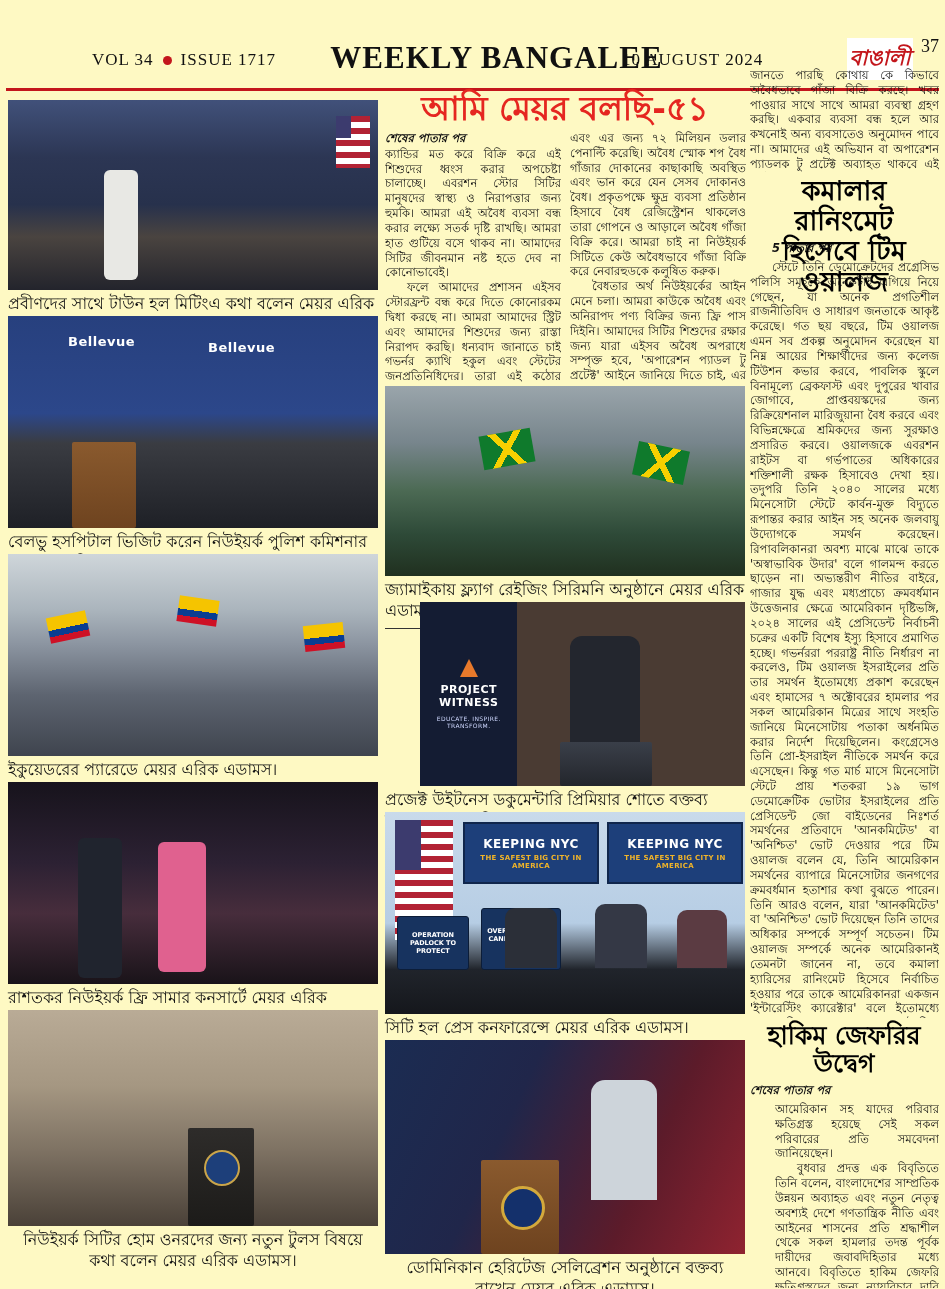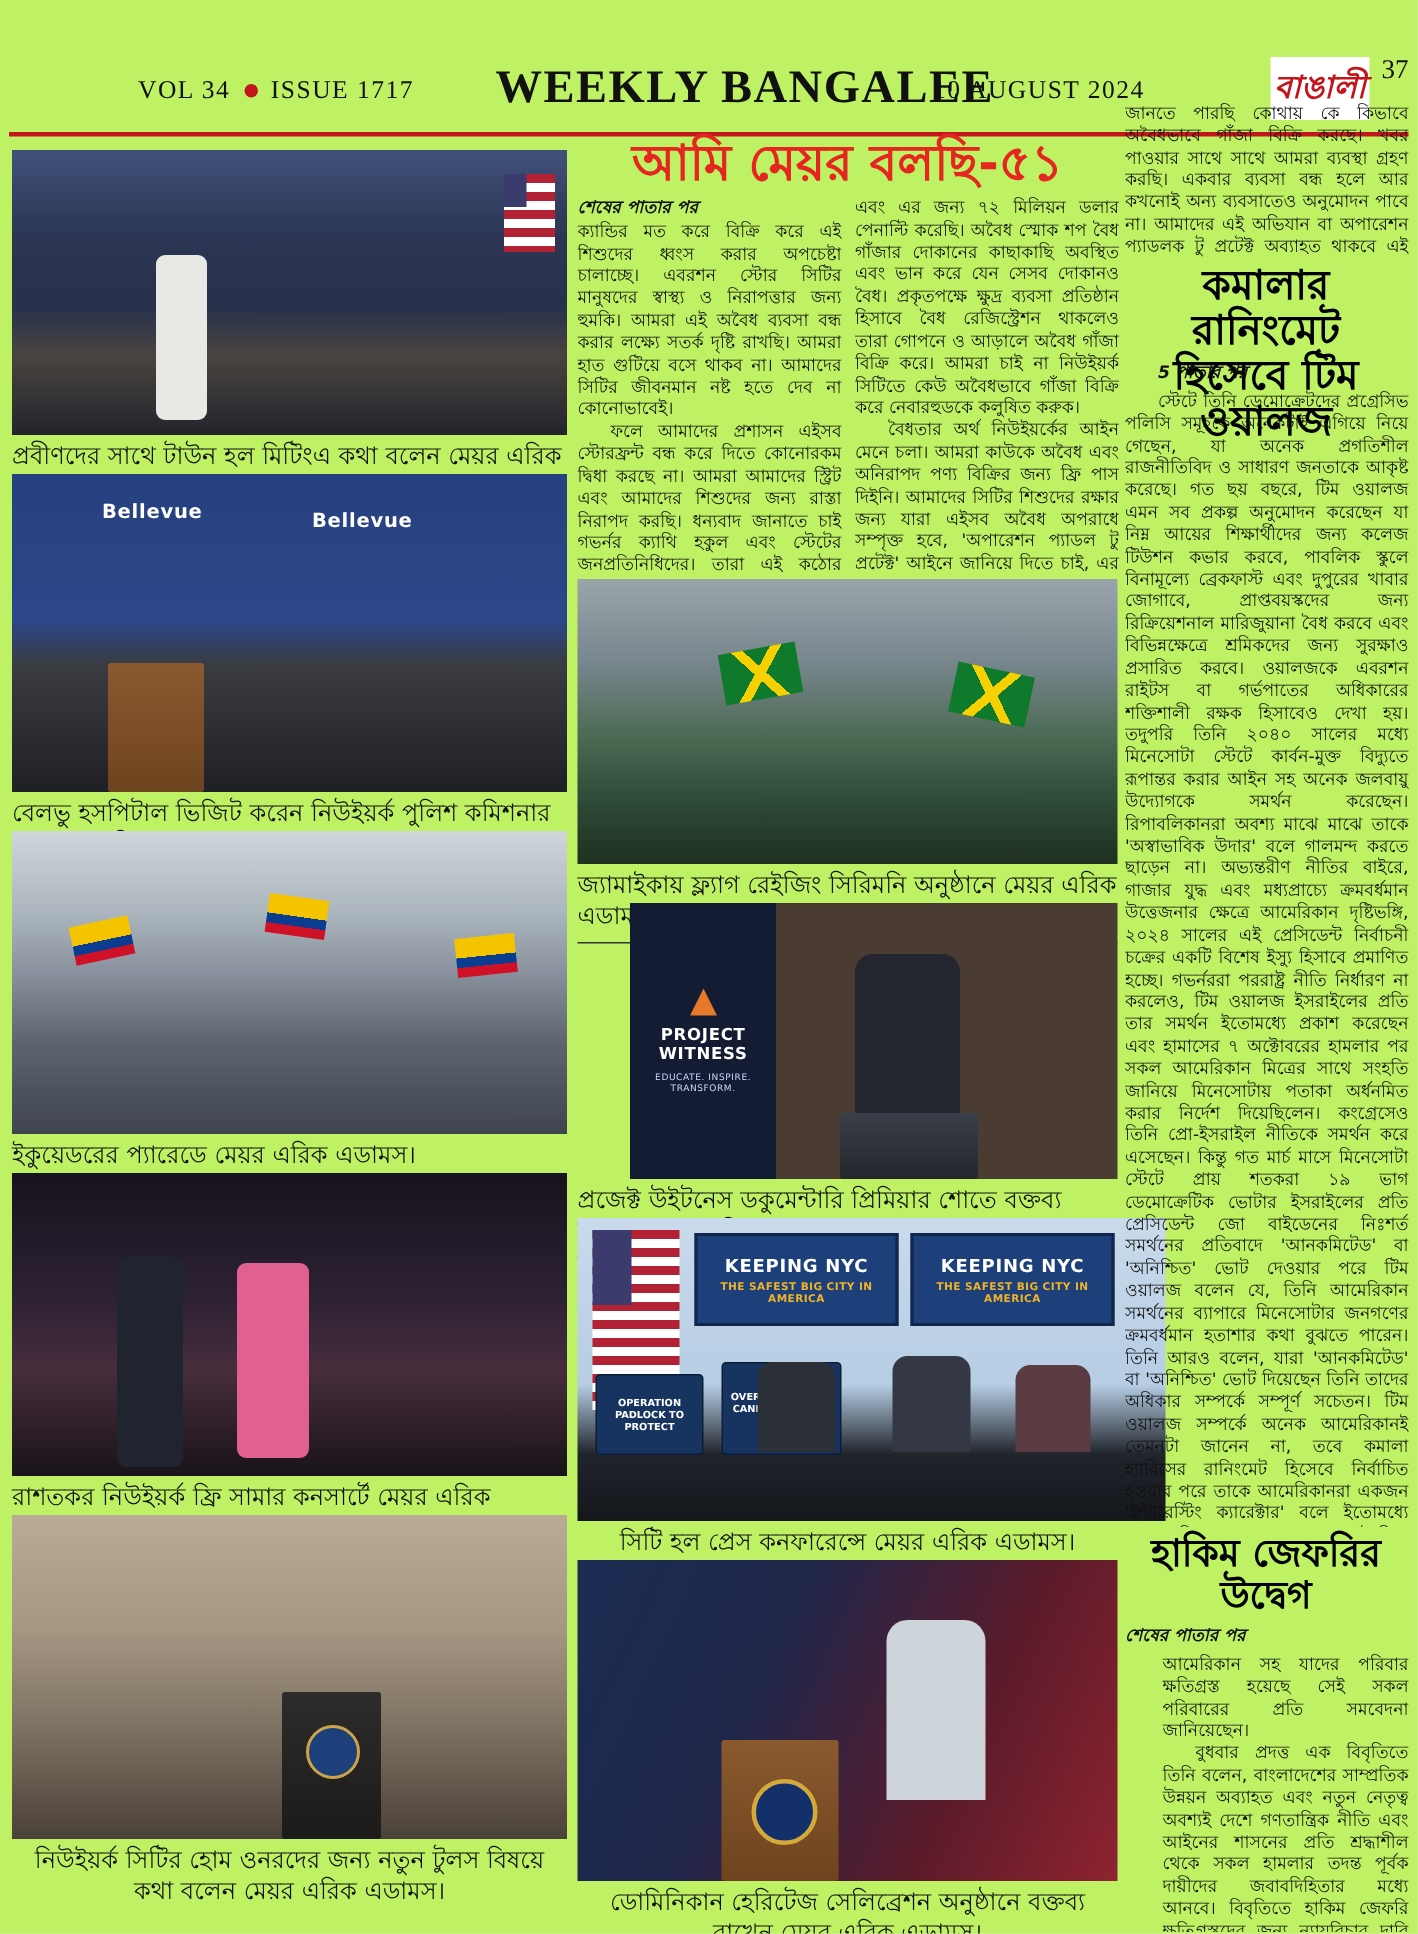--- a/index.html
+++ b/index.html
@@ -1,38 +1,38 @@
 <!DOCTYPE html>
 <html><head>
 <meta charset="utf-8">
 <style>
   html,body{margin:0;padding:0;}
   body{width:945px;height:1289px;background:#f6f6f3;font-family:"DejaVu Sans",sans-serif;color:#111;}
-  .page{position:relative;width:945px;height:1289px;background:#bef264;overflow:hidden;}
+  .page{position:relative;width:945px;height:1289px;background:#fef9c3;overflow:hidden;}
   
   .masthead{position:absolute;left:0;right:0;top:40px;text-align:center;font-family:"Liberation Serif",serif;font-weight:700;font-size:31px;letter-spacing:1px;padding-left:48px;}
   .vol-issue{position:absolute;left:92px;top:50px;font-family:"Liberation Serif",serif;font-size:17px;letter-spacing:1px;display:flex;align-items:center;gap:9px;}
   .red-dot{width:9px;height:9px;border-radius:50%;background:#c3161c;display:inline-block;}
   .issue-date{position:absolute;left:622px;top:50px;font-family:"Liberation Serif",serif;font-size:17px;letter-spacing:1px;}
   .paper-logo{position:absolute;right:32px;top:38px;width:66px;height:42px;display:flex;align-items:center;justify-content:center;background:#fff;}
   .paper-logo span{color:#c3161c;font-weight:700;font-style:italic;font-size:21px;}
   .page-num{position:absolute;right:6px;top:36px;font-family:"Liberation Serif",serif;font-size:18px;}
   .red-rule{position:absolute;left:6px;right:6px;top:88px;height:3px;background:#c3161c;}
   
   .photo{position:absolute;overflow:hidden;background:#444;}
   .caption{position:absolute;font-size:16px;line-height:1.3;color:#111;}
   .cap-rule{border-bottom:1px solid #333;padding-bottom:6px;}
   .pl1{background:linear-gradient(180deg,#41517a 0%,#2c3654 30%,#27314c 55%,#4a4440 72%,#23242c 100%);}
   .pl2{background:linear-gradient(180deg,#27407e 0%,#2c478a 46%,#3a3c42 60%,#1e2026 100%);}
   .pl3{background:linear-gradient(180deg,#cfd6da 0%,#aab4bc 28%,#8b94a0 45%,#5d6470 70%,#3f444e 100%);}
   .pl4{background:linear-gradient(180deg,#17131c 0%,#2c2133 40%,#472d3c 65%,#191319 100%);}
   .pl5{background:linear-gradient(180deg,#b9ab96 0%,#a59782 35%,#7e7263 65%,#4a4138 100%);}
   .pm1{background:linear-gradient(180deg,#9aa5ab 0%,#77858c 30%,#4c6a54 55%,#2e4a38 78%,#20301f 100%);}
   .pm2{background:linear-gradient(90deg,#141c33 0 30%,#4a3b33 30% 100%);}
-  .pm3{background:linear-gradient(180deg,#c9daeb 0%,#b6cde4 55%,#20242b 78%,#15171c 100%);padding-left:32px;}
+  .pm3{background:linear-gradient(180deg,#c9daeb 0%,#b6cde4 55%,#20242b 78%,#15171c 100%);}
   .pm4{background:linear-gradient(115deg,#1b2c52 0%,#20264a 35%,#5c1b2a 70%,#8f2330 100%);}
   .figure{position:absolute;border-radius:6px;}
   .podium{position:absolute;background:linear-gradient(180deg,#8a5a2e,#6e431f);border-radius:2px;}
   .seal{position:absolute;border-radius:50%;}
   .us-flag{position:absolute;background:repeating-linear-gradient(180deg,#b22234 0 6px,#ffffff 6px 12px);}
   .us-flag .canton{position:absolute;left:0;top:0;width:45%;height:42%;background:#3c3b6e;}
   .ec-flag{position:absolute;width:40px;height:26px;background:linear-gradient(180deg,#f5c400 0 50%,#0a3d91 50% 75%,#ce1126 75% 100%);}
   .jm-flag{position:absolute;width:52px;height:34px;background:
      linear-gradient(52deg,transparent 45%,#f7d000 45% 55%,transparent 55%),
      linear-gradient(-52deg,transparent 45%,#f7d000 45% 55%,transparent 55%),#0f7a2c;}
@@ -149,21 +149,21 @@
     <div class="nyc-banner" style="left:222px;top:10px;">
       <div class="b1">KEEPING NYC</div>
       <div class="b2">THE SAFEST BIG CITY IN AMERICA</div>
     </div>
     <div class="op-sign" style="left:12px;top:104px;width:66px;height:48px;">OPERATION PADLOCK TO PROTECT</div>
     <div class="op-sign" style="left:96px;top:96px;width:74px;height:56px;">OVER 840 ILLEGAL CANNABIS SHOPS SEALED</div>
     <div class="figure" style="left:120px;top:96px;width:52px;height:60px;background:#2b2f38;border-radius:10px 10px 0 0;"></div>
     <div class="figure" style="left:210px;top:92px;width:52px;height:64px;background:#343845;border-radius:10px 10px 0 0;"></div>
     <div class="figure" style="left:292px;top:98px;width:50px;height:58px;background:#5b3b42;border-radius:10px 10px 0 0;"></div>
   </div>
-  <div class="caption" style="left:385px;top:1018px;width:360px;text-align:center;">সিটি হল প্রেস কনফারেন্সে মেয়র এরিক এডামস।</div>
+  <div class="caption" style="left:385px;top:1018px;width:360px;text-align:left;">সিটি হল প্রেস কনফারেন্সে মেয়র এরিক এডামস।</div>
 
   <div class="photo pm4" style="left:385px;top:1040px;width:360px;height:214px;">
     <div class="figure" style="left:206px;top:40px;width:66px;height:120px;background:#cdd4da;border-radius:14px 14px 0 0;"></div>
     <div class="podium" style="left:96px;top:120px;width:78px;height:94px;"></div>
     <div class="seal" style="left:116px;top:146px;width:38px;height:38px;background:#14306b;border:3px solid #d3a93c;"></div>
   </div>
   <div class="caption" style="left:385px;top:1258px;width:360px;text-align:center;">ডোমিনিকান হেরিটেজ সেলিব্রেশন অনুষ্ঠানে বক্তব্য রাখেন মেয়র এরিক এডামস।</div>
 
   <div class="rcol bodytext" style="top:68px;height:104px;">জানতে পারছি কোথায় কে কিভাবে অবৈধভাবে গাঁজা বিক্রি করছে। খবর পাওয়ার সাথে সাথে আমরা ব্যবস্থা গ্রহণ করছি। একবার ব্যবসা বন্ধ হলে আর কখনোই অন্য ব্যবসাতেও অনুমোদন পাবে না। আমাদের এই অভিযান বা অপারেশন প্যাডলক টু প্রটেক্ট অব্যাহত থাকবে এই সিটির শিশুদের রক্ষার জন্য।</div>
 

